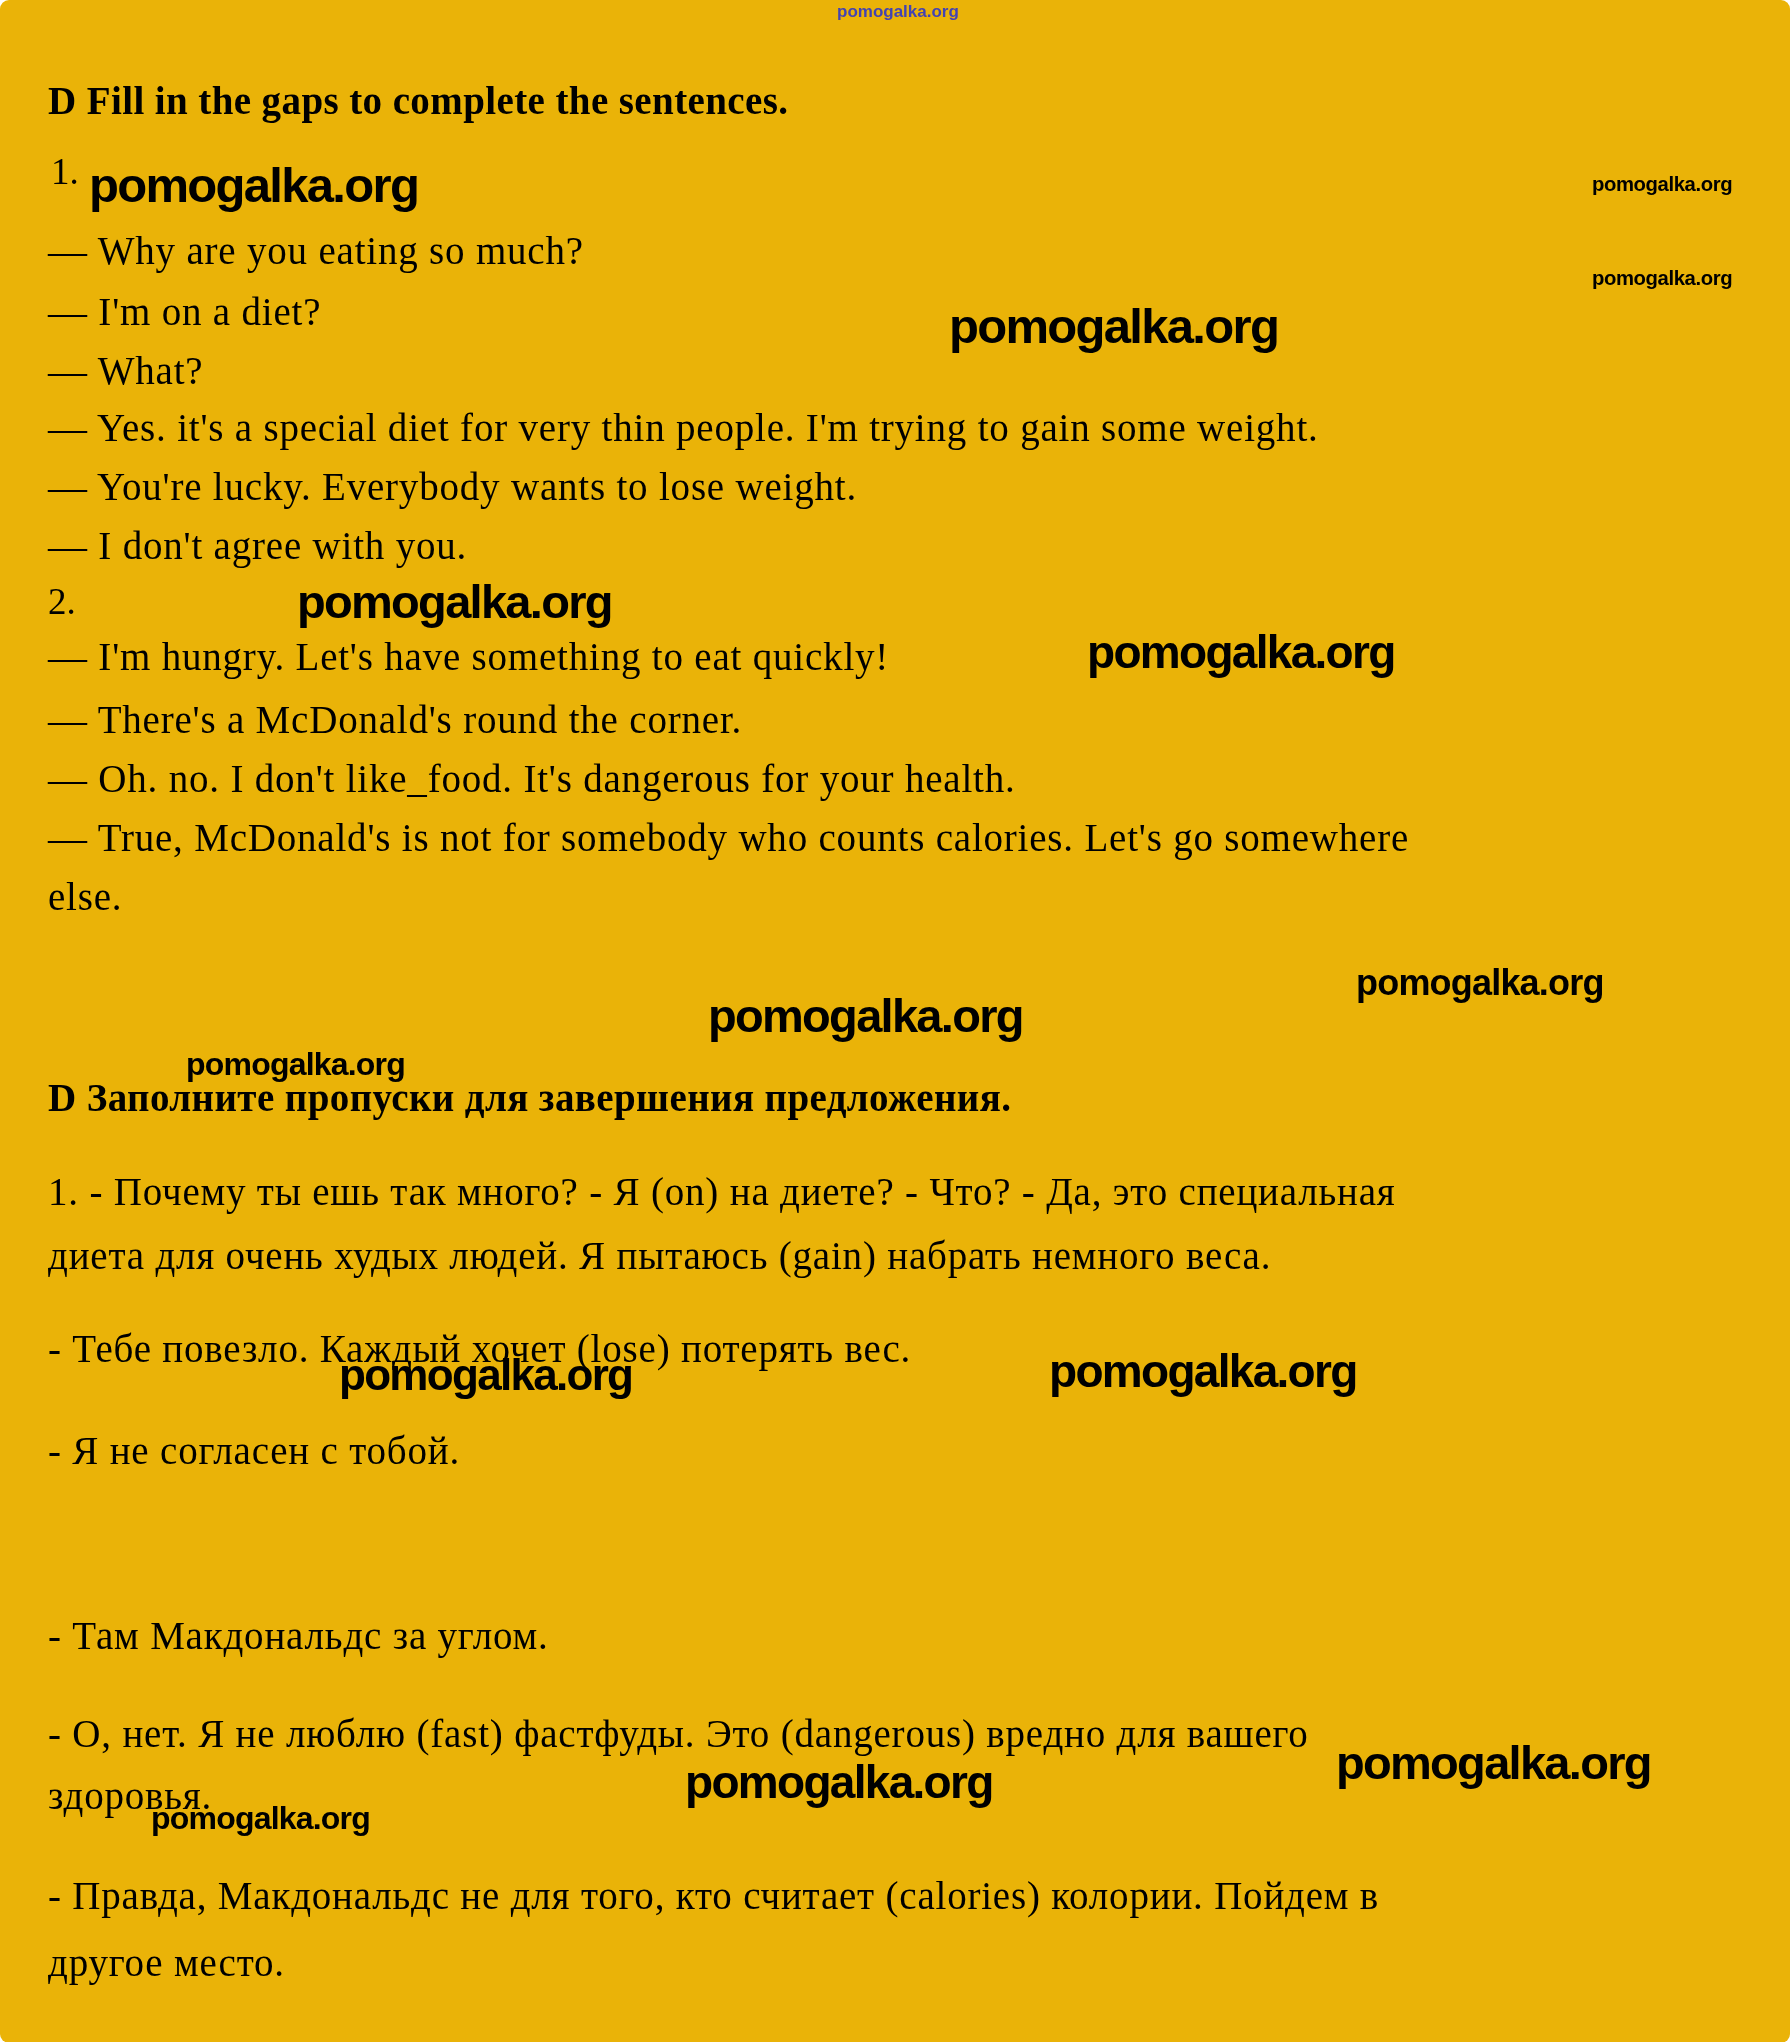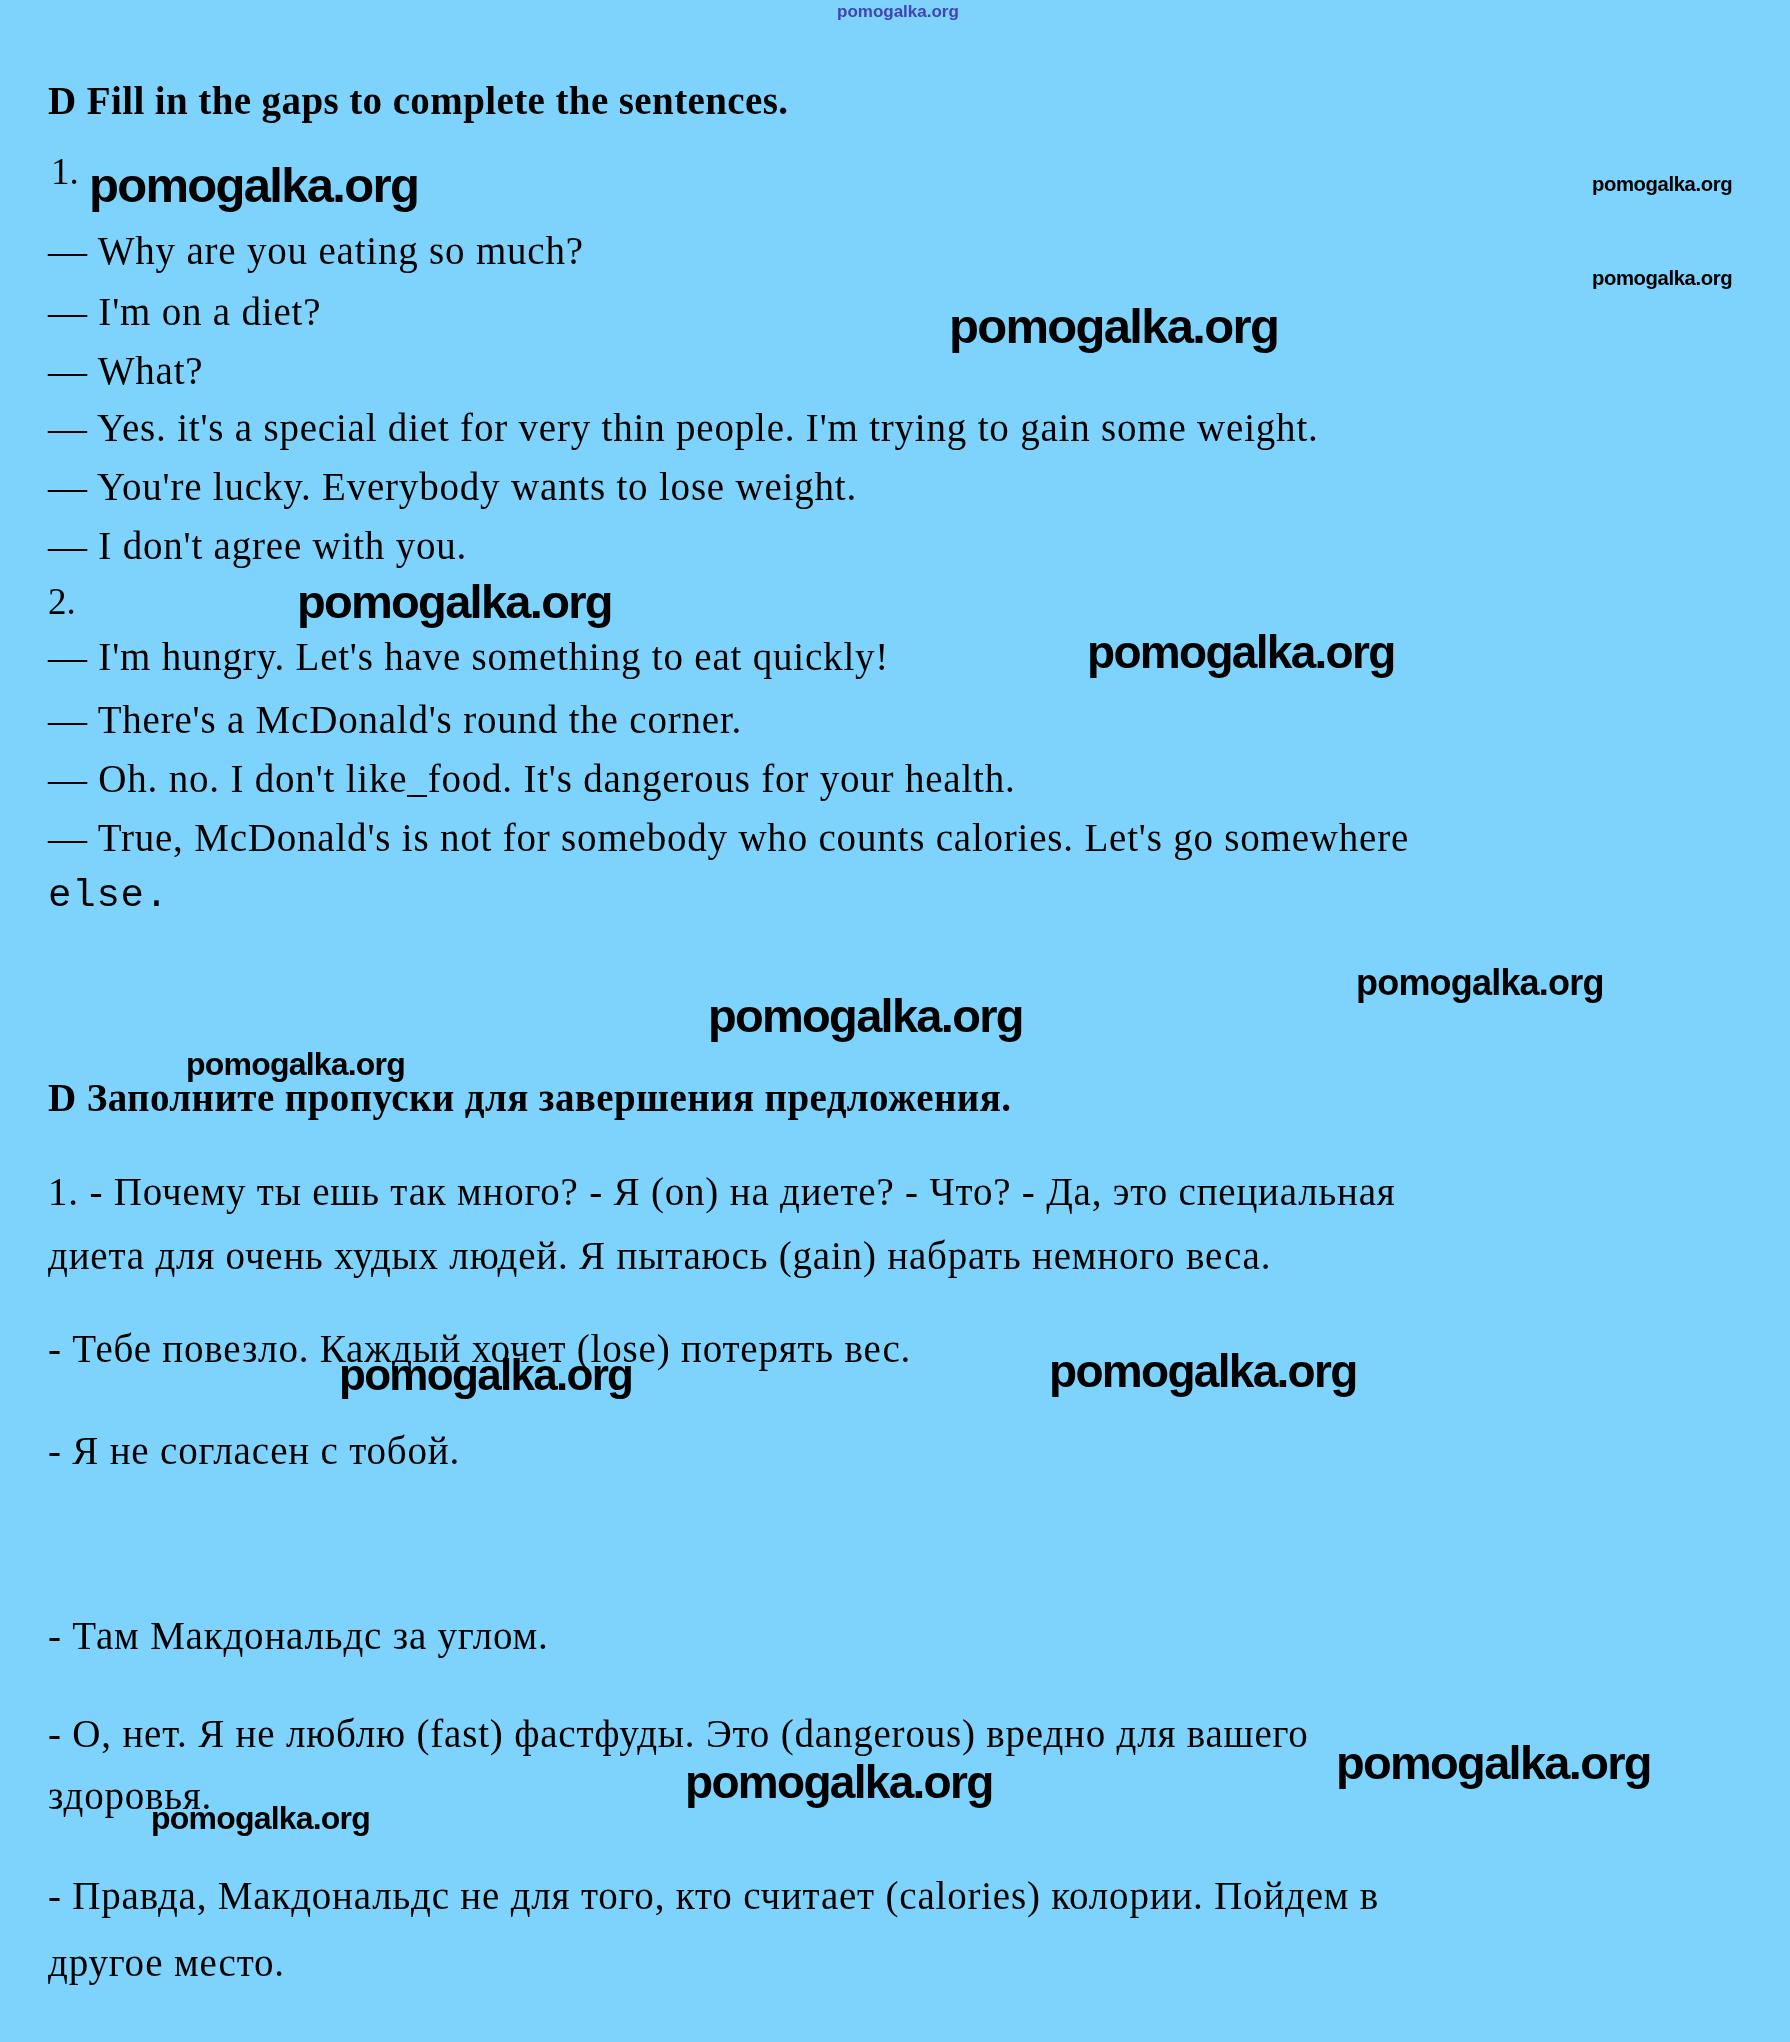--- a/index.html
+++ b/index.html
@@ -4,24 +4,25 @@
 <style>
   html, body {
     margin: 0;
     padding: 0;
     background: #ffffff;
   }
   .page {
     position: relative;
     width: 1790px;
     height: 2043px;
-    background: #7dd3fc;
+    background: #eab308;
     overflow: hidden;
     font-family: "Liberation Serif", serif;
     color: #000000;
+    border-radius: 9px;
   }
   .txt {
     position: absolute;
     margin: 0;
     white-space: nowrap;
     line-height: 1;
     font-size: 39px;
     letter-spacing: 0.8px;
   }
   .hdg {
@@ -73,21 +74,21 @@
   .l-diet      { left: 48px;  top: 292px; }
   .l-what      { left: 48px;  top: 351px; }
   .l-yes       { left: 48px;  top: 408px; }
   .l-lucky     { left: 48px;  top: 467px; }
   .l-agree     { left: 48px;  top: 526px; }
   .num-2       { left: 48px;  top: 583px; }
   .l-hungry    { left: 48px;  top: 637px; }
   .l-mcd       { left: 48px;  top: 700px; }
   .l-oh        { left: 48px;  top: 759px; }
   .l-true      { left: 48px;  top: 818px; }
-  .l-else      { left: 48px;  top: 877px; font-family: Liberation Mono, monospace; }
+  .l-else      { left: 48px;  top: 877px; }
   
   .h-ru        { left: 48px;  top: 1078px; }
   .r-1a        { left: 48px;  top: 1172px; }
   .r-1b        { left: 48px;  top: 1236px; }
   .r-2         { left: 48px;  top: 1329px; }
   .r-3         { left: 48px;  top: 1431px; }
   .r-4         { left: 48px;  top: 1523px; }
   .r-5         { left: 48px;  top: 1616px; }
   .r-6a        { left: 48px;  top: 1714px; }
   .r-6b        { left: 48px;  top: 1776px; }

